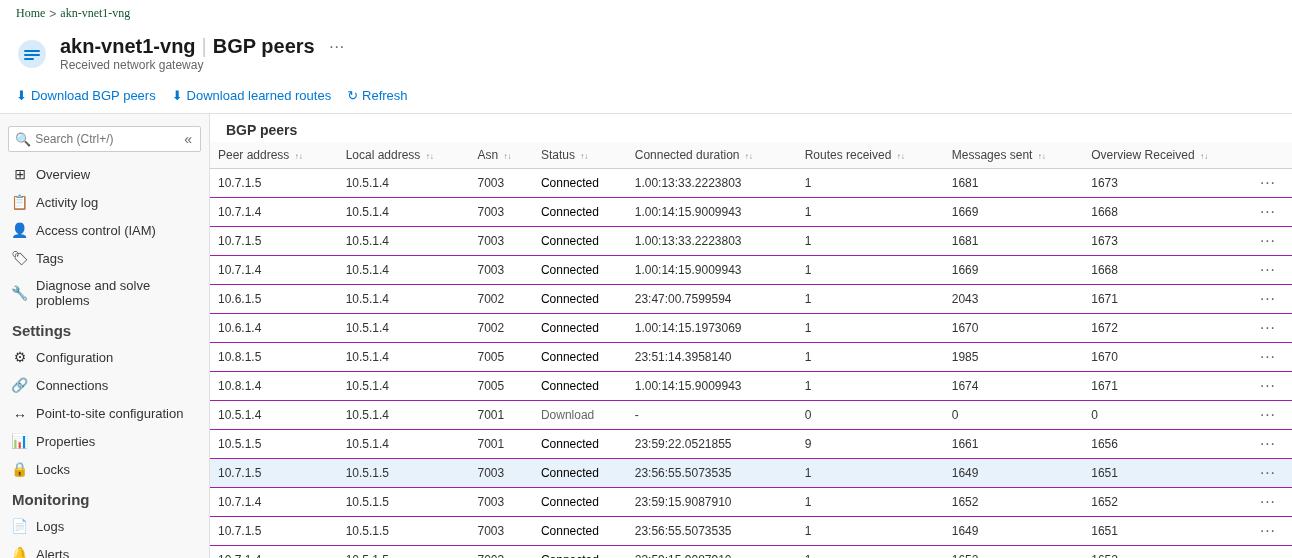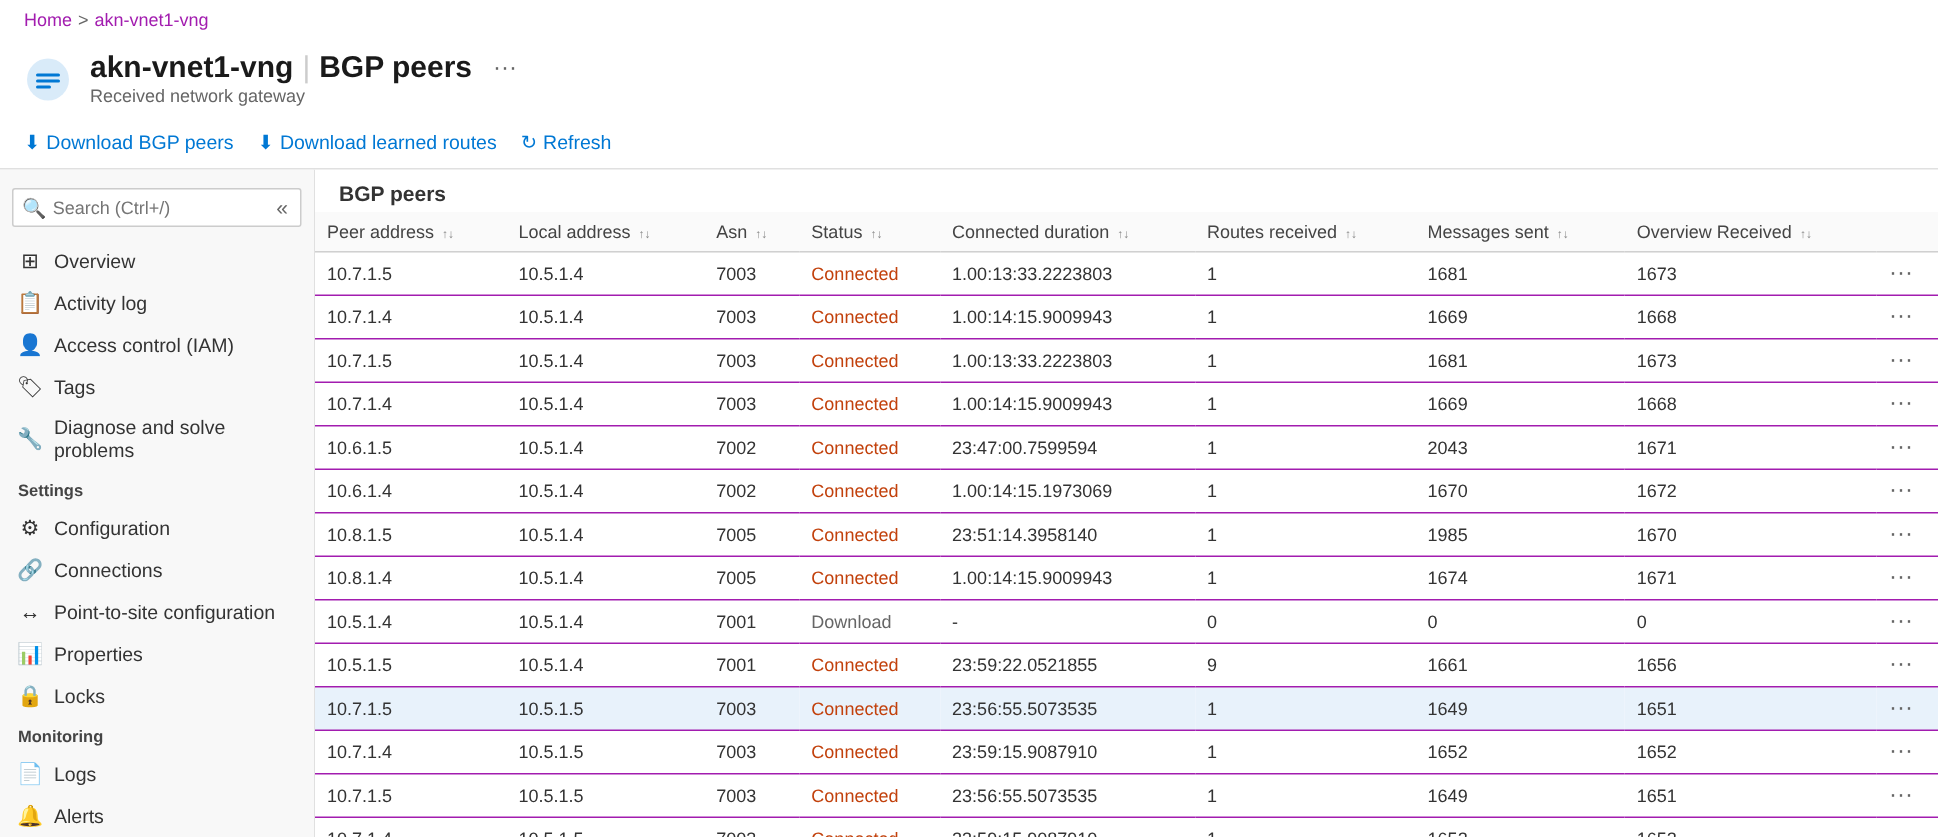--- a/index.html
+++ b/index.html
@@ -1,52 +1,52 @@
 <!DOCTYPE html>
 <html><head>
   <meta charset="utf-8">
   <style>
     * { box-sizing: border-box; margin: 0; padding: 0; }
     body { font-family: 'Segoe UI', Arial, sans-serif; font-size: 13px; color: #333; background: #fff; display: flex; flex-direction: column; height: 558px; overflow: hidden; }
 
     .breadcrumb { padding: 6px 16px; font-size: 12px; color: #0078d4; display: flex; align-items: center; gap: 4px; }
-    .breadcrumb a { color: #a21caf; text-decoration: none; }
+    .breadcrumb a { color: #14532d; text-decoration: none; font-family: Liberation Serif, serif; }
     .breadcrumb span { color: #666; }
 
     .header { padding: 8px 16px 6px 16px; display: flex; align-items: center; gap: 12px; }
     .header-title { font-size: 20px; font-weight: 600; color: #1a1a1a; }
     .header-subtitle { font-size: 12px; color: #666; }
     .header-dots { color: #666; font-size: 16px; cursor: pointer; margin-left: 8px; }
 
     .toolbar { padding: 6px 16px; display: flex; align-items: center; gap: 16px; border-bottom: 1px solid #e0e0e0; }
     .toolbar-btn { display: flex; align-items: center; gap: 4px; color: #0078d4; cursor: pointer; font-size: 13px; background: none; border: none; padding: 4px 0; }
 
     .main { display: flex; flex: 1; overflow: hidden; }
 
     .sidebar { width: 210px; min-width: 210px; border-right: 1px solid #e0e0e0; overflow-y: auto; padding: 8px 0; background: #f8f8f8; }
     .search-box { margin: 4px 8px 8px 8px; display: flex; align-items: center; border: 1px solid #ccc; border-radius: 2px; padding: 4px 6px; background: #fff; }
     .search-box input { border: none; outline: none; font-size: 12px; width: 100%; background: transparent; color: #333; }
     .collapse-btn { color: #666; cursor: pointer; font-size: 14px; padding: 0 2px; }
 
-    .nav-section-label { font-size: 11px; font-weight: 600; color: #444; padding: 8px 12px 4px 12px; text-transform: none; }
+    .nav-section-label { font-size: 15px; font-weight: 600; color: #444; padding: 8px 12px 4px 12px; text-transform: none; }
     .nav-item { display: flex; align-items: center; gap: 8px; padding: 6px 12px; cursor: pointer; color: #333; font-size: 13px; }
     .nav-item .nav-icon { width: 16px; height: 16px; display: flex; align-items: center; justify-content: center; font-size: 14px; }
 
     .content { flex: 1; overflow: auto; display: flex; flex-direction: column; }
     .content-title { font-size: 14px; font-weight: 600; padding: 8px 16px 4px 16px; color: #333; }
 
     .table-wrap { overflow: auto; flex: 1; }
     table { width: 100%; border-collapse: collapse; font-size: 12px; }
     thead tr { border-bottom: 1px solid #d0d0d0; background: #fafafa; }
     thead th { padding: 6px 8px; text-align: left; font-weight: 400; color: #444; white-space: nowrap; user-select: none; }
     thead th .sort-icons { display: inline-flex; flex-direction: column; font-size: 8px; color: #888; margin-left: 2px; line-height: 1; }
     tbody tr { border-bottom: 1px solid #a21caf; }
     tbody td { padding: 5px 8px; white-space: nowrap; }
     .row-menu { color: #666; cursor: pointer; font-size: 16px; }
-    .status-connected { color: #c2410c; }
+    .status-connected { color: #000000; }
     .status-unknown { color: #666; }
   </style>
 </head>
 <body>
 
 <div class="breadcrumb">
   <a>Home</a>
   <span>&gt;</span>
   <a>akn-vnet1-vng</a>
 </div>

